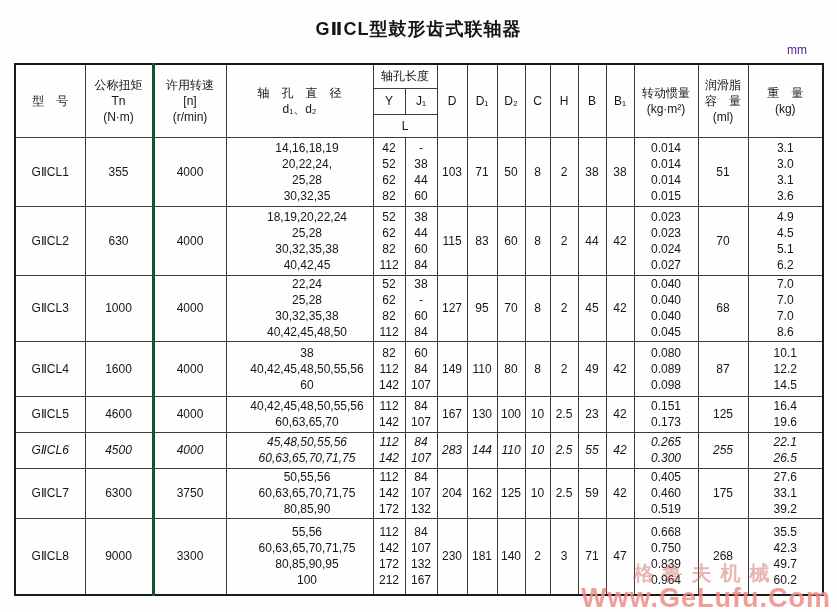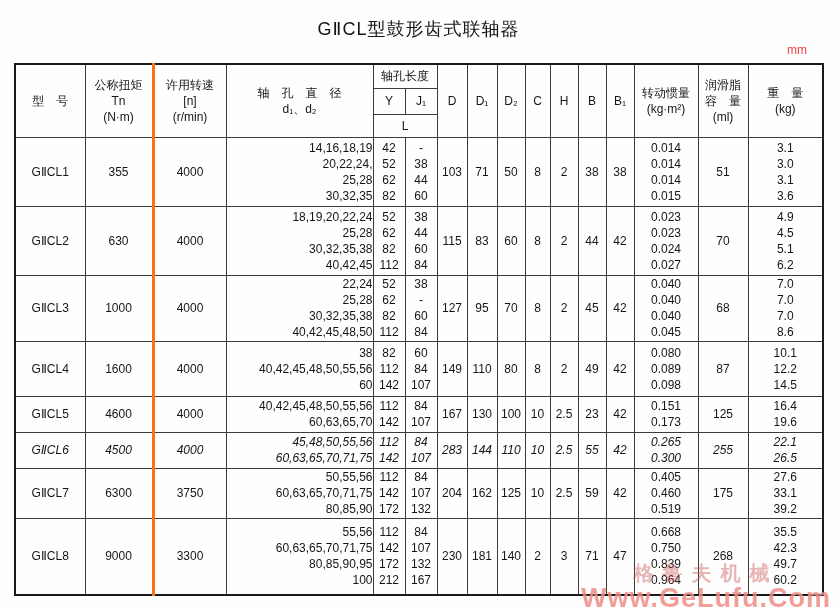--- a/index.html
+++ b/index.html
@@ -2,38 +2,38 @@
 <html><head>
 <meta charset="utf-8">
 <style>
   html,body { margin:0; padding:0; background:#ffffff; }
   .page {
     position:relative; width:837px; height:612px; background:#fefefe;
     font-family:"Liberation Sans","DejaVu Sans",sans-serif; color:#151515; overflow:hidden;
   }
   .title {
     position:absolute; top:17px; left:0; width:100%;
-    text-align:center; font-size:18px; font-weight:normal; letter-spacing:1px;
+    text-align:center; font-size:18px; font-weight:bold; letter-spacing:1px;
   }
   .unit {
-    position:absolute; top:43px; right:30px; font-size:12px; color:#ef4444;
+    position:absolute; top:43px; right:30px; font-size:12px; color:#4c1d95;
   }
   table.spec {
     position:absolute; left:14px; top:63px; width:808px;
     border-collapse:collapse; table-layout:fixed;
     font-size:12px; border:2px solid #1a1a1a;
   }
   .spec th, .spec td {
     border:1px solid #3b3b3b; padding:0;
     text-align:center; vertical-align:middle;
     font-weight:normal; font-size:12px; line-height:16px;
     white-space:pre-line; overflow:hidden;
   }
-  .spec td.left { text-align:right; padding-left:15px; }
-  .spec .thick { border-left:3px solid #f97316;margin-top:18px; }
+  .spec td.left { text-align:center; padding-left:15px; }
+  .spec .thick { border-left:3px solid #14532d;margin-top:18px; }
   .watermark {
     position:absolute; right:6px; bottom:0; text-align:center;
     pointer-events:none; line-height:1.05;
   }
   .wm-brand {
     font-size:20px; font-weight:bold; letter-spacing:9px;
     color:rgba(201,84,78,0.42);
     margin-top:15px;
   }
   .wm-url {

